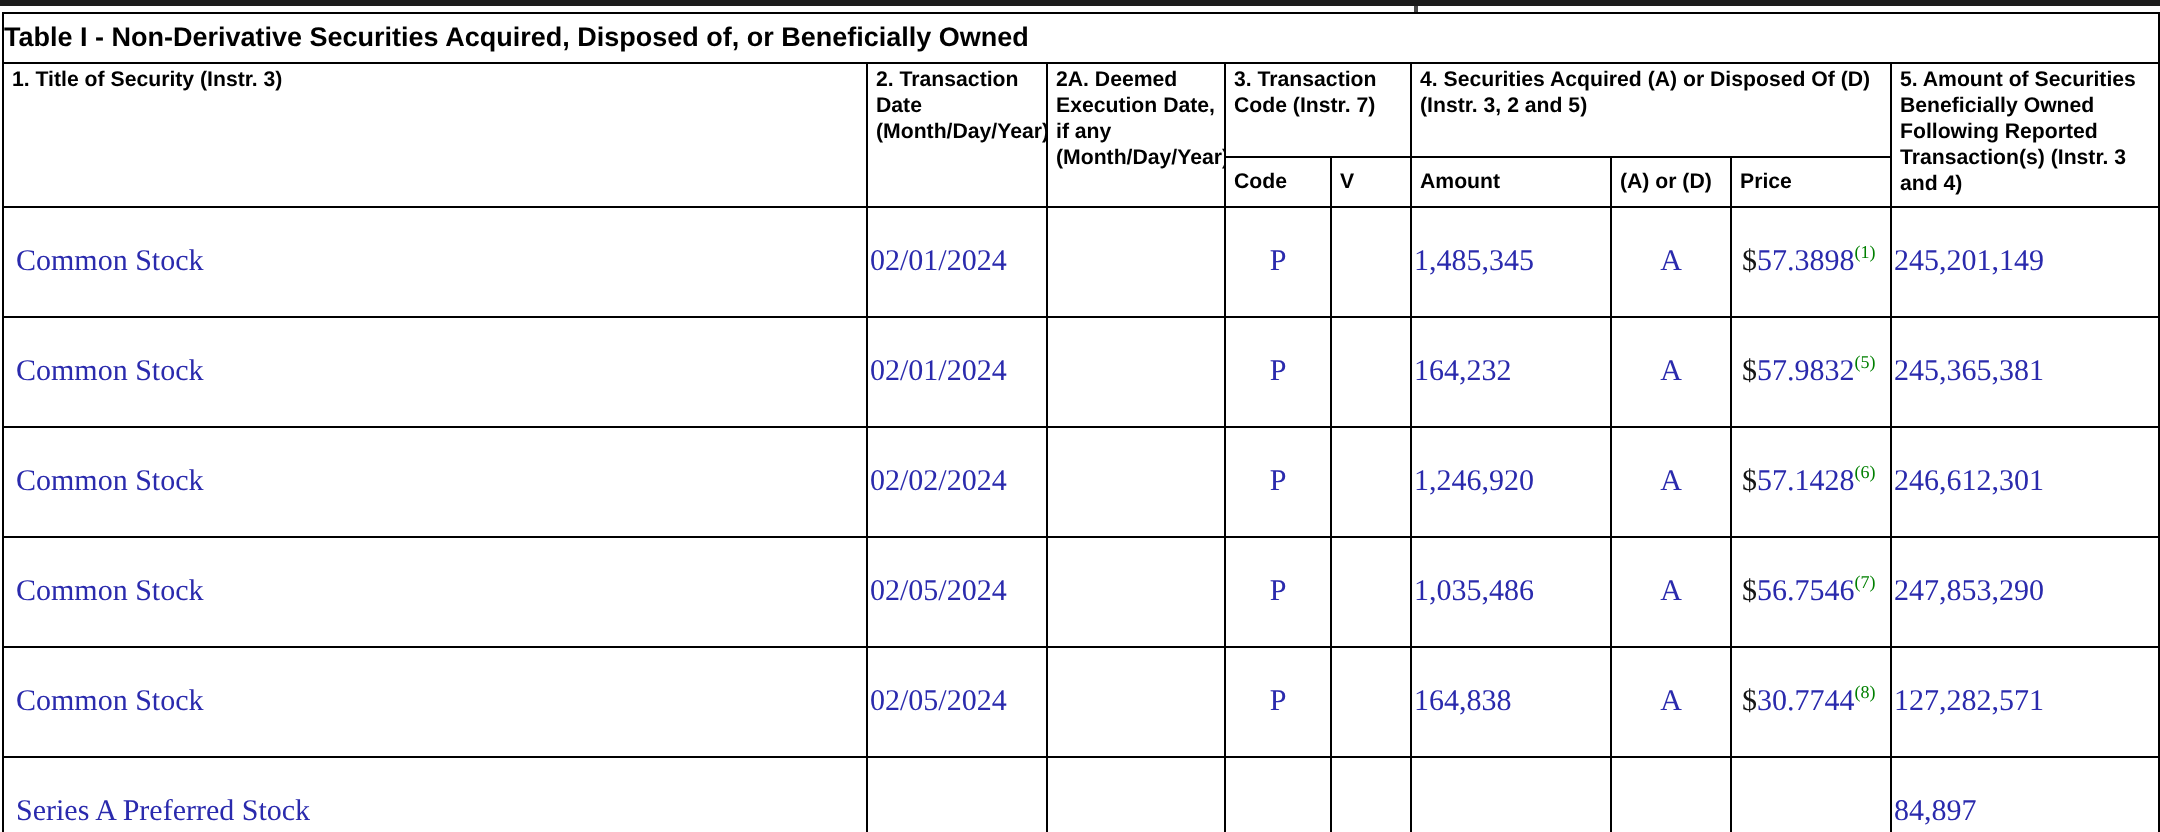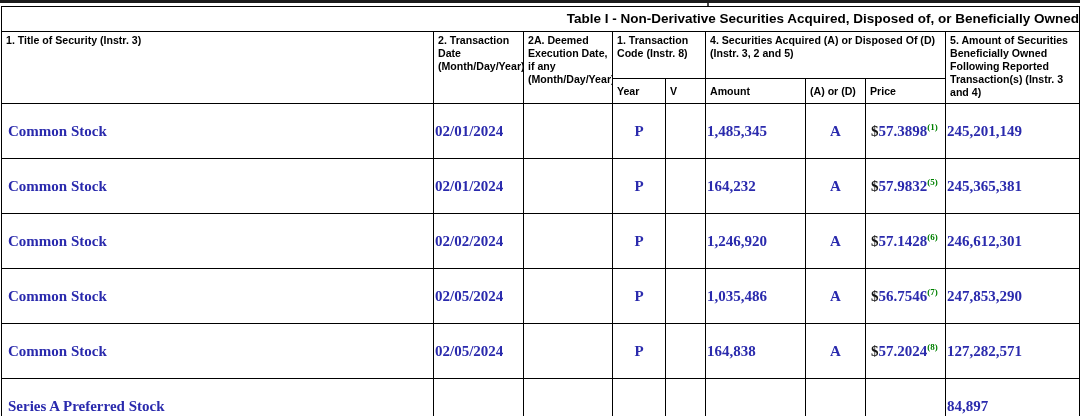--- a/index.html
+++ b/index.html
@@ -36,21 +36,21 @@
     table-layout: fixed;
     border: 1px solid #000;
     border-bottom: 3px solid #000;
   }
   table.t1 th, table.t1 td {
     border: 1px solid #000;
     overflow: hidden;
   }
   tr.title-row th {
     height: 21px;
-    text-align: right;
+    text-align: left;
     vertical-align: middle;
     font-size: 13.5px;
     font-weight: bold;
     color: #000;
     padding: 1px 0 2px 0;
   }
   tr.head-main th, tr.head-sub th {
     font-size: 10.6px;
     font-weight: bold;
     color: #000;
@@ -61,21 +61,20 @@
     margin-left: 40px;
   }
   tr.head-main th { height: 42px; }
   tr.head-sub th { height: 20px; vertical-align: middle; }
   tr.data-row td {
     height: 52px;
     vertical-align: middle;
     font-family: "Liberation Serif", "DejaVu Serif", serif;
     font-size: 15px;
     color: #2a2aad;
-    font-weight: bold;
   }
   td.c-sec   { text-align: left; padding-left: 6px; }
   td.c-date  { }
   td.c-code  { text-align: center; font-size: 14px; }
   td.c-amt   { text-align: left; }
   td.c-ad    { text-align: center; }
   td.c-price { text-align: left; padding-left: 5px; white-space: nowrap; }
   td.c-owned { }
   .dollar { color: #161616; }
   sup.fn {
@@ -106,26 +105,26 @@
       <col style="width:134px">
     </colgroup>
     <thead>
       <tr class="title-row">
         <th colspan="9">Table I - Non-Derivative Securities Acquired, Disposed of, or Beneficially Owned</th>
       </tr>
       <tr class="head-main">
         <th rowspan="2">1. Title of Security (Instr. 3)</th>
         <th rowspan="2">2. Transaction Date (Month/Day/Year)</th>
         <th rowspan="2">2A. Deemed Execution Date, if any (Month/Day/Year)</th>
-        <th colspan="2">1. Transaction Code (Instr. 8)</th>
+        <th colspan="2">3. Transaction Code (Instr. 7)</th>
         <th colspan="3">4. Securities Acquired (A) or Disposed Of (D) (Instr. 3, 2 and 5)</th>
         <th rowspan="2">5. Amount of Securities Beneficially Owned Following Reported Transaction(s) (Instr. 3 and 4)</th>
       </tr>
       <tr class="head-sub">
-        <th>Year</th>
+        <th>Code</th>
         <th>V</th>
         <th>Amount</th>
         <th>(A) or (D)</th>
         <th>Price</th>
       </tr>
     </thead>
     <tbody>
       <tr class="data-row">
         <td class="c-sec">Common Stock</td>
         <td class="c-date">02/01/2024</td>
@@ -171,21 +170,21 @@
         <td class="c-owned">247,853,290</td>
       </tr>
       <tr class="data-row">
         <td class="c-sec">Common Stock</td>
         <td class="c-date">02/05/2024</td>
         <td class="c-date"></td>
         <td class="c-code">P</td>
         <td class="c-code"></td>
         <td class="c-amt">164,838</td>
         <td class="c-ad">A</td>
-        <td class="c-price"><span class="dollar">$</span><span>57.2024</span><sup class="fn">(8)</sup></td>
+        <td class="c-price"><span class="dollar">$</span><span>30.7744</span><sup class="fn">(8)</sup></td>
         <td class="c-owned">127,282,571</td>
       </tr>
       <tr class="data-row">
         <td class="c-sec">Series A Preferred Stock</td>
         <td class="c-date"></td>
         <td class="c-date"></td>
         <td class="c-code"></td>
         <td class="c-code"></td>
         <td class="c-amt"></td>
         <td class="c-ad"></td>

